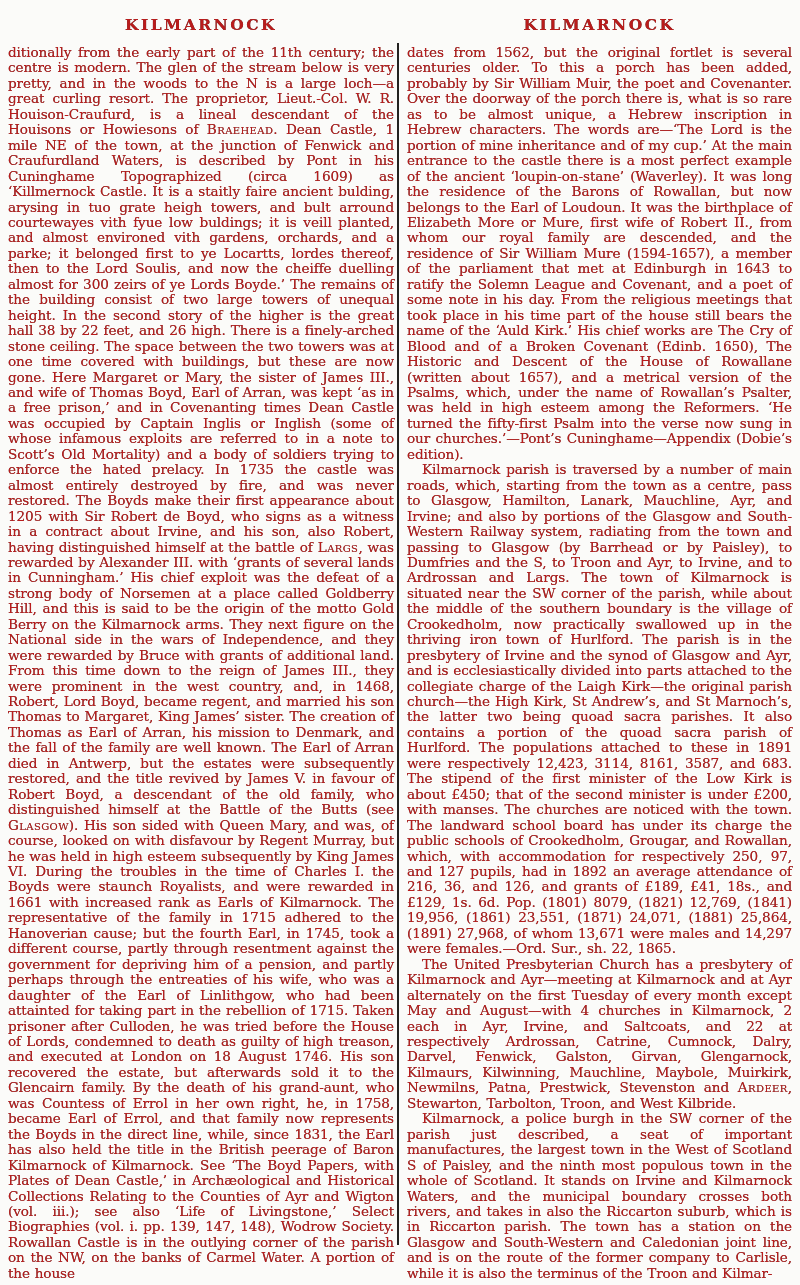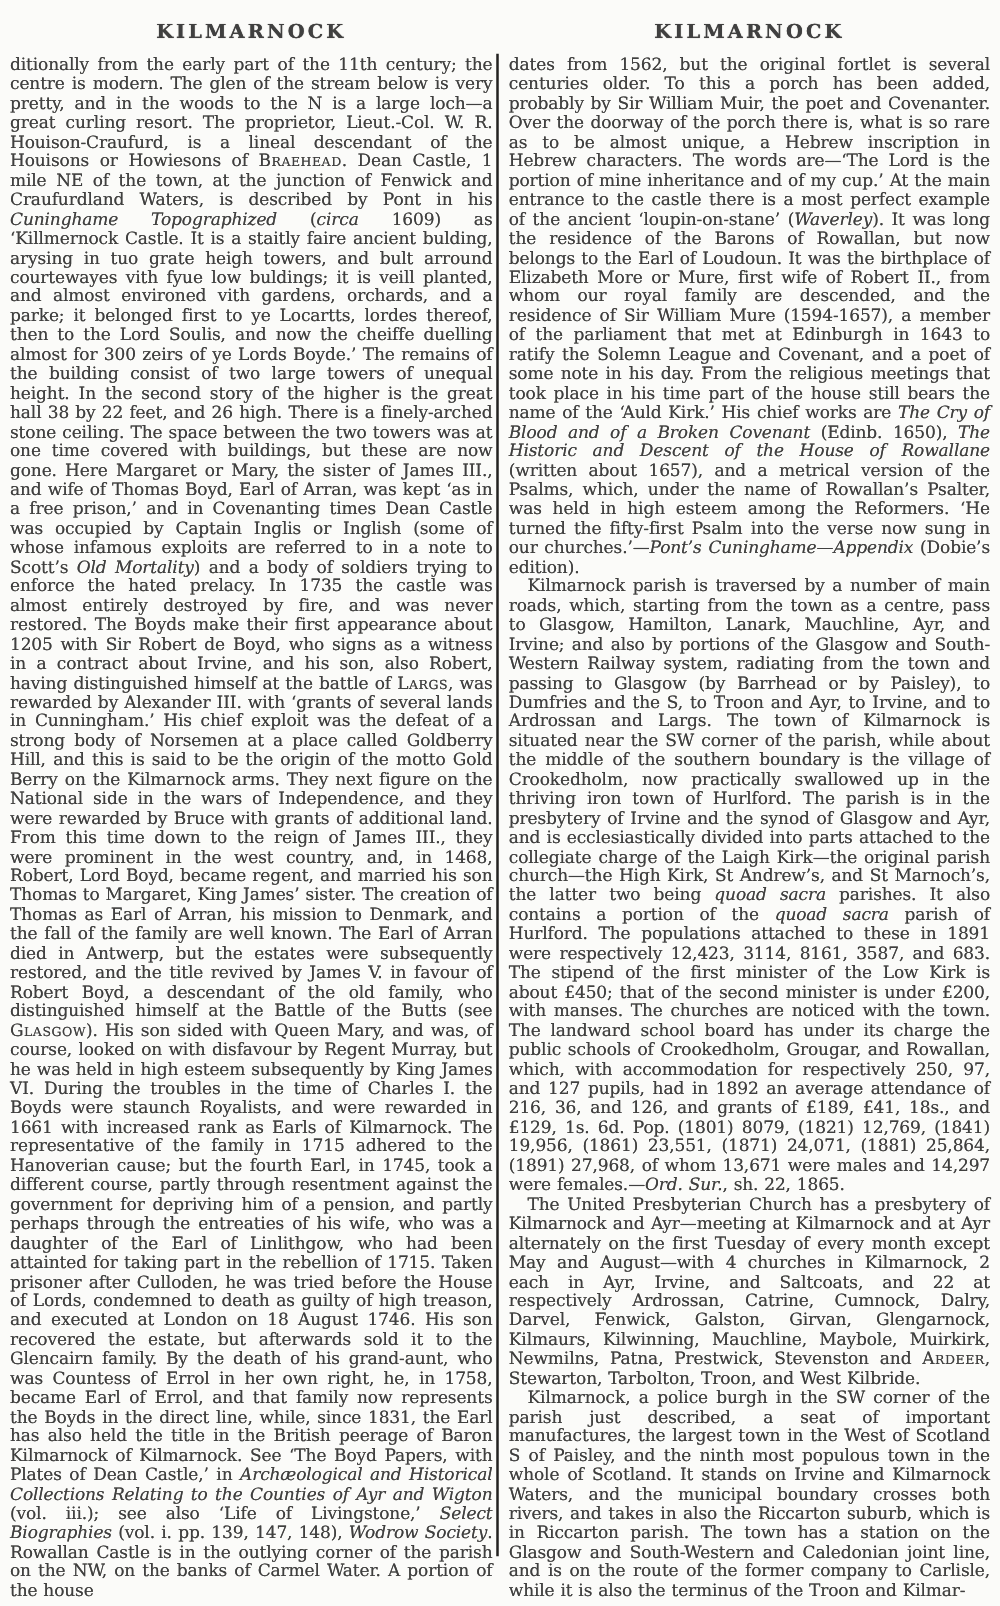--- a/index.html
+++ b/index.html
@@ -6,21 +6,21 @@
     margin: 0;
     padding: 0;
     background: #fafaf8;
   }
   .page {
     position: relative;
     width: 800px;
     height: 1285px;
     background: #fbfbf9;
     font-family: "DejaVu Serif", serif;
-    color: #404040;
+    color: #b91c1c;
     overflow: hidden;
   }
   .col {
     position: absolute;
     top: 15px;
   }
   .col-left { left: 8px;   width: 386px; }
   .col-right { left: 407px; width: 385px; }
   .running-head {
     text-align: center;
@@ -33,21 +33,21 @@
   .col-text {
     text-align: justify;
     font-size: 13.6px;
     line-height: 15.45px;
     letter-spacing: -0.1px;
     word-spacing: 0.5px;
     text-shadow: 0 0 0.5px rgba(22,18,14,0.65);
   }
   .para { margin: 0; }
   .para.indent { text-indent: 15px; }
-  .it { font-style: italic; }
+  .it { }
   .sc { font-variant: small-caps; letter-spacing: 0.4px; }
   .bd { font-weight: normal; }
   .divider {
     position: absolute;
     left: 397px;
     top: 43px;
     width: 1.6px;
     height: 1202px;
     background: #232220;
   }

